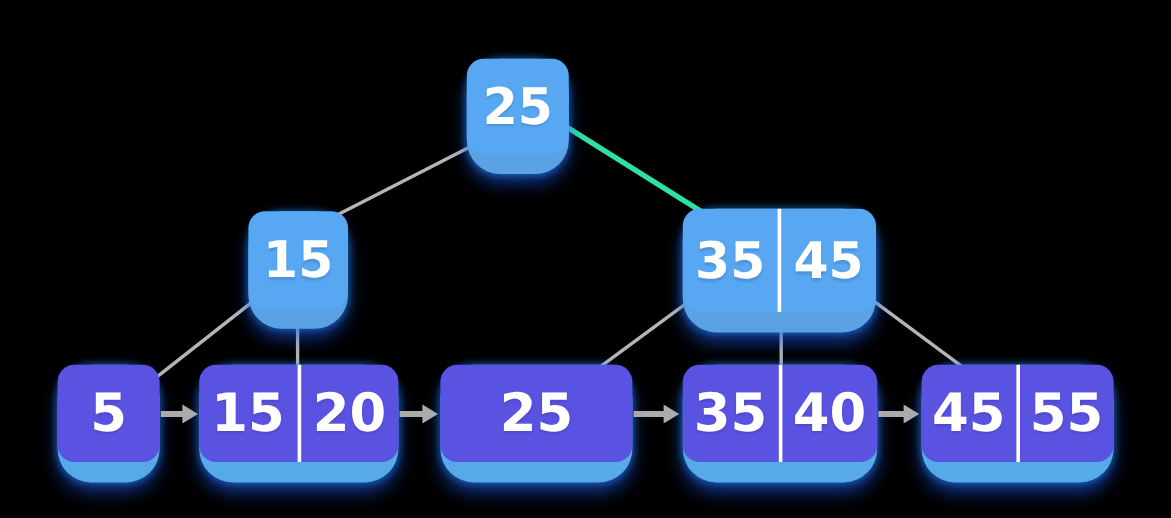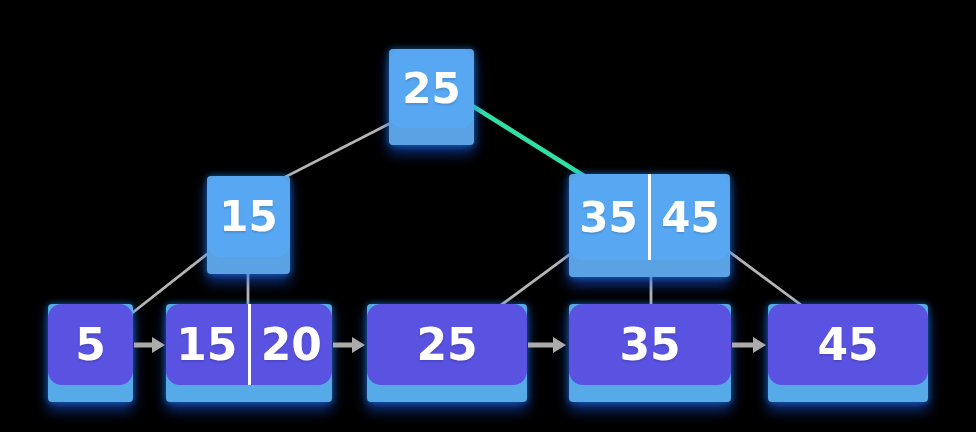--- a/index.html
+++ b/index.html
@@ -20,21 +20,21 @@
     left: 0; top: 0;
     width: 976px;
     height: 432px;
   }
   #edges-layer   { z-index: 1; }
   #nodes-layer   { z-index: 2; }
   #links-layer   { z-index: 3; }
 
   .node {
     position: absolute;
-    border-radius: 4px;
+    border-radius: 28px;
     box-shadow: 0 0 6px 1px rgba(40, 150, 255, 0.45),
                 0 8px 14px rgba(30, 90, 240, 0.55);
   }
   .node .face {
     position: absolute;
     left: 0; top: 0; right: 0;
     border-radius: 14px;
     display: flex;
     align-items: stretch;
   }
@@ -95,25 +95,27 @@
         </div>
       </div>
       <div class="node leaf" style="left: 367px; top: 304px; width: 160px; height: 98px; background: rgb(86, 170, 232);">
         <div class="face" style="height: 81px; background: rgb(90, 82, 224);">
           <div class="cell" style="border-color: rgb(255, 255, 255); color: rgb(255, 255, 255);">25</div>
         </div>
       </div>
       <div class="node leaf" style="left: 569px; top: 304px; width: 162px; height: 98px; background: rgb(86, 170, 232);">
         <div class="face" style="height: 81px; background: rgb(90, 82, 224);">
           <div class="cell" style="border-color: rgb(255, 255, 255); color: rgb(255, 255, 255);">35</div>
+          <div class="cell" style="border-color: rgb(255, 255, 255); color: rgb(255, 255, 255);">40</div>
         </div>
       </div>
       <div class="node leaf" style="left: 768px; top: 304px; width: 160px; height: 98px; background: rgb(86, 170, 232);">
         <div class="face" style="height: 81px; background: rgb(90, 82, 224);">
           <div class="cell" style="border-color: rgb(255, 255, 255); color: rgb(255, 255, 255);">45</div>
+          <div class="cell" style="border-color: rgb(255, 255, 255); color: rgb(255, 255, 255);">55</div>
         </div>
       </div>
     </div>
   <svg id="links-layer" class="layer" width="976" height="432" viewBox="0 0 976 432" xmlns="http://www.w3.org/2000/svg">
       <g>
         <line x1="134" y1="345" x2="154" y2="345" stroke="#ababab" stroke-width="5"></line>
         <polygon points="152,337 165,345 152,353" fill="#ababab"></polygon>
       </g>
       <g>
         <line x1="333" y1="345" x2="354" y2="345" stroke="#ababab" stroke-width="5"></line>

